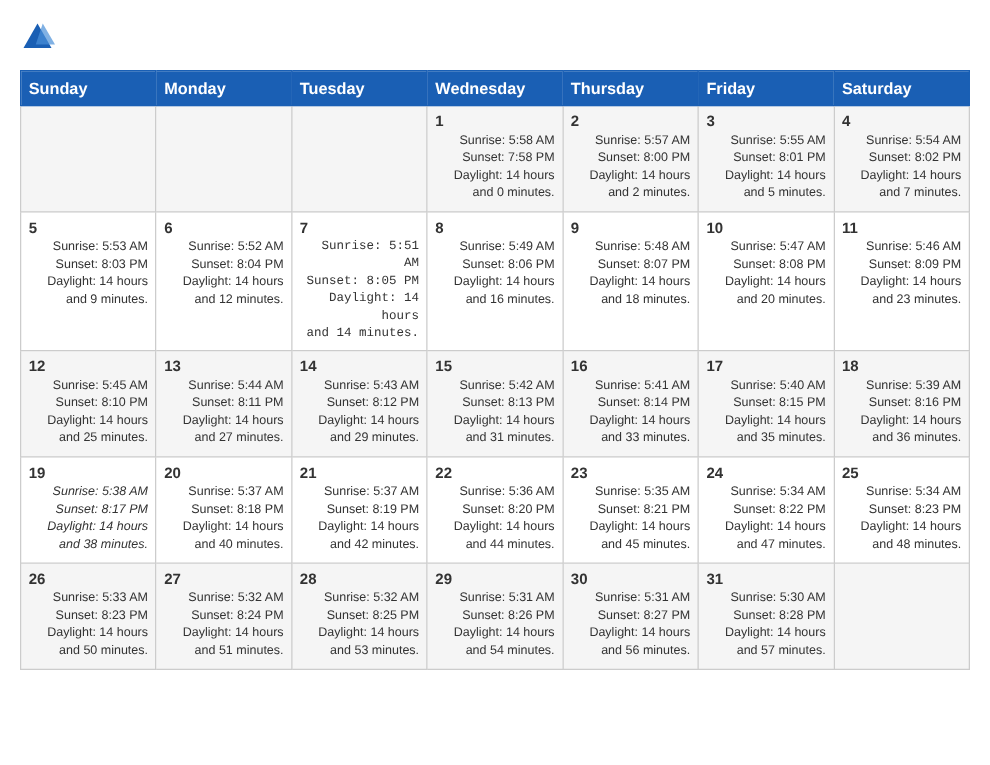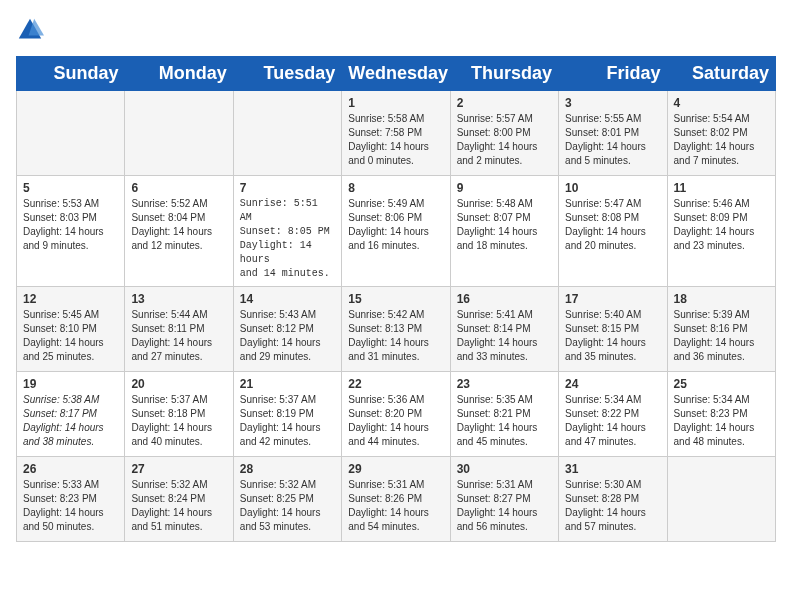--- a/index.html
+++ b/index.html
@@ -53,23 +53,23 @@
       color: #555;
     }
     table {
       width: 100%;
       border-collapse: collapse;
       table-layout: fixed;
     }
     thead th {
       background-color: #1a5fb4;
       color: white;
-      text-align: right;
+      text-align: left;
       padding: 6px 6px;
-      font-size: 18px;
+      font-size: 13px;
       border: 1px solid #1a5fb4;
     }
     tbody td {
       vertical-align: top;
       padding: 5px 6px;
       border: 1px solid #ccc;
       font-size: 10.5px;
       color: #333;
       height: 85px;
     }
@@ -82,20 +82,21 @@
     .day-number {
       font-weight: bold;
       font-size: 12px;
       margin-bottom: 2px;
       display: block;
     }
     .cell-text {
       font-size: 10px;
       line-height: 1.4;
       color: #333;
+      text-align: right;
     }
   </style>
 </head>
 <body>
 
 <div class="header">
   <div class="logo">
     <svg class="logo-icon" viewBox="0 0 40 40">
       <polygon points="20,4 36,32 4,32" fill="#1a5fb4"></polygon>
       <polygon points="26,4 40,28 18,28" fill="#4a90d9" opacity="0.7"></polygon>

